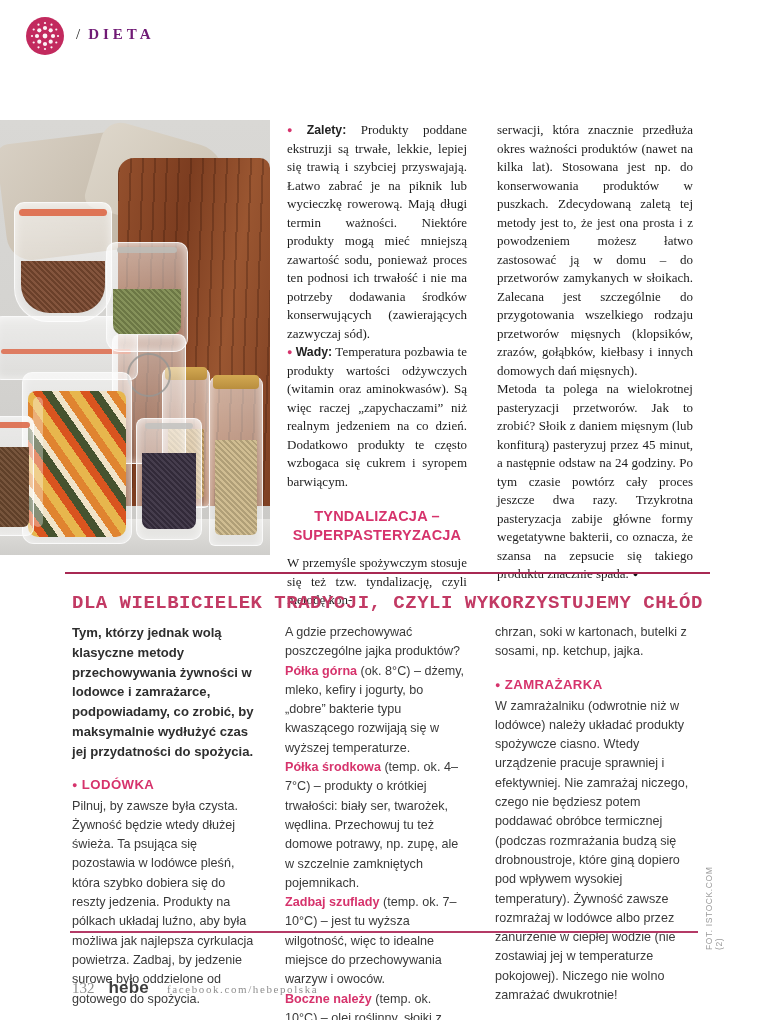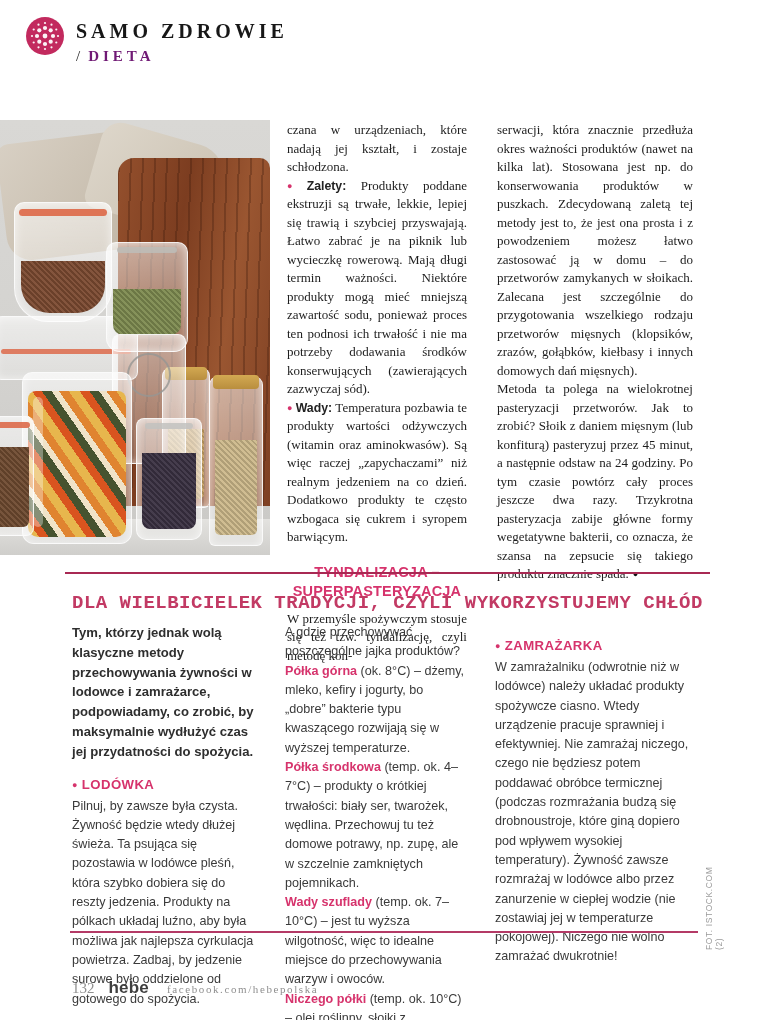--- a/index.html
+++ b/index.html
@@ -132,21 +132,20 @@
           <circle cx="8.7" cy="26.5" r="1.1"></circle>
         <circle cx="7" cy="20" r="1.1"></circle>
           <circle cx="8.7" cy="13.5" r="1.1"></circle>
         <circle cx="13.5" cy="8.7" r="1.1"></circle>
           <circle cx="20" cy="7" r="1.1"></circle>
         <circle cx="26.5" cy="8.7" r="1.1"></circle>
           <circle cx="31.3" cy="13.5" r="1.1"></circle>
       </g>
     </svg>
     <div class="mast">
-      <div class="mag-title">SAMO ZDROWIE</div>
       <div class="mag-section">
         <span class="slash">/</span><span class="sec">DIETA</span>
       </div>
     </div>
   </div>
 
   <div class="photo">
     <div class="cloth1"></div>
     <div class="cloth2"></div>
     <div class="board"></div>
@@ -181,21 +180,20 @@
         <div class="fill seedtex"></div>
       </div>
     <div class="jar jar-left">
         <div class="ring"></div>
         <div class="fill seedtex"></div>
       </div>
     <div class="table-surface"></div>
   </div>
 
   <div class="col-a">
-    <p class="serif-p">czana w urządzeniach, które nadają jej kształt, i zostaje schłodzona.</p>
     <p class="serif-p"><span class="bullet">●</span><span class="runin">Zalety:</span><span> Produkty poddane ekstruzji są trwałe, lekkie, lepiej się trawią i szybciej przyswajają. Łatwo zabrać je na piknik lub wycieczkę rowerową. Mają długi termin ważności. Niektóre produkty mogą mieć mniejszą zawartość sodu, ponieważ proces ten podnosi ich trwałość i nie ma potrzeby dodawania środków konserwujących (zawierających zazwyczaj sód).</span></p>
     <p class="serif-p"><span class="bullet">●</span><span class="runin">Wady:</span><span> Temperatura pozbawia te produkty wartości odżywczych (witamin oraz aminokwasów). Są więc raczej „zapychaczami” niż realnym jedzeniem na co dzień. Dodatkowo produkty te często wzbogaca się cukrem i syropem barwiącym.</span></p>
     <h3 class="subhead">TYNDALIZACJA – SUPERPASTERYZACJA</h3>
     <p class="serif-p">W przemyśle spożywczym stosuje się też tzw. tyndalizację, czyli metodę kon-</p>
   </div>
 
   <div class="col-b">
     <p class="serif-p">serwacji, która znacznie przedłuża okres ważności produktów (nawet na kilka lat). Stosowana jest np. do konserwowania produktów w puszkach. Zdecydowaną zaletą tej metody jest to, że jest ona prosta i z powodzeniem możesz łatwo zastosować ją w domu – do przetworów zamykanych w słoikach. Zalecana jest szczególnie do przygotowania wszelkiego rodzaju przetworów mięsnych (klopsików, zrazów, gołąbków, kiełbasy i innych domowych dań mięsnych).</p>
     <p class="serif-p"><span>Metoda ta polega na wielokrotnej pasteryzacji przetworów. Jak to zrobić? Słoik z daniem mięsnym (lub konfiturą) pasteryzuj przez 45 minut, a następnie odstaw na 24 godziny. Po tym czasie powtórz cały proces jeszcze dwa razy. Trzykrotna pasteryzacja zabije główne formy wegetatywne bakterii, co oznacza, że szansa na zepsucie się takiego produktu znacznie spada.</span><span class="end-dot">●</span></p>
   </div>
@@ -206,25 +204,26 @@
   <div class="bcol bcol1">
     <p class="sans-p intro-bold">Tym, którzy jednak wolą klasyczne metody przechowywania żywności w lodowce i zamrażarce, podpowiadamy, co zrobić, by maksymalnie wydłużyć czas jej przydatności do spożycia.</p>
     <h4 class="side-head"><span class="bullet">●</span><span>LODÓWKA</span></h4>
     <p class="sans-p">Pilnuj, by zawsze była czysta. Żywność będzie wtedy dłużej świeża. Ta psująca się pozostawia w lodówce pleśń, która szybko dobiera się do reszty jedzenia. Produkty na pólkach układaj luźno, aby była możliwa jak najlepsza cyrkulacja powietrza. Zadbaj, by jedzenie surowe było oddzielone od gotowego do spożycia.</p>
   </div>
 
   <div class="bcol bcol2">
     <p class="sans-p">A gdzie przechowywać poszczególne jajka produktów?</p>
     <p class="sans-p"><span class="pink-runin">Półka górna</span><span> (ok. 8°C) – dżemy, mleko, kefiry i jogurty, bo „dobre” bakterie typu kwaszącego rozwijają się w wyższej temperaturze.</span></p>
     <p class="sans-p"><span class="pink-runin">Półka środkowa</span><span> (temp. ok. 4–7°C) – produkty o krótkiej trwałości: biały ser, twarożek, wędlina. Przechowuj tu też domowe potrawy, np. zupę, ale w szczelnie zamkniętych pojemnikach.</span></p>
-    <p class="sans-p"><span class="pink-runin">Wady szuflady</span><span> (temp. ok. 7–10°C) – jest tu wyższa wilgotność, więc to idealne miejsce do przechowywania warzyw i owoców.</span></p>
-    <p class="sans-p"><span class="pink-runin">Niczego półki</span><span> (temp. ok. 10°C) – olej roślinny, słoiki z przetworami,</span></p>
+    <p class="sans-p"><span class="pink-runin">Zadbaj szuflady</span><span> (temp. ok. 7–10°C) – jest tu wyższa wilgotność, więc to idealne miejsce do przechowywania warzyw i owoców.</span></p>
+    <p class="sans-p"><span class="pink-runin">Boczne należy</span><span> (temp. ok. 10°C) – olej roślinny, słoiki z przetworami,</span></p>
   </div>
 
   <div class="bcol bcol3">
+    <p class="sans-p">chrzan, soki w kartonach, butelki z sosami, np. ketchup, jajka.</p>
     <h4 class="side-head"><span class="bullet">●</span><span>ZAMRAŻARKA</span></h4>
     <p class="sans-p">W zamrażalniku (odwrotnie niż w lodówce) należy układać produkty spożywcze ciasno. Wtedy urządzenie pracuje sprawniej i efektywniej. Nie zamrażaj niczego, czego nie będziesz potem poddawać obróbce termicznej (podczas rozmrażania budzą się drobnoustroje, które giną dopiero pod wpływem wysokiej temperatury). Żywność zawsze rozmrażaj w lodówce albo przez zanurzenie w ciepłej wodzie (nie zostawiaj jej w temperaturze pokojowej). Niczego nie wolno zamrażać dwukrotnie!</p>
   </div>
 
   <div class="rule rule-bottom"></div>
 
   <div class="footer">
     <span class="page-num">132</span>
     <span class="brand">hebe</span>
     <span class="social">facebook.com/hebepolska</span>

